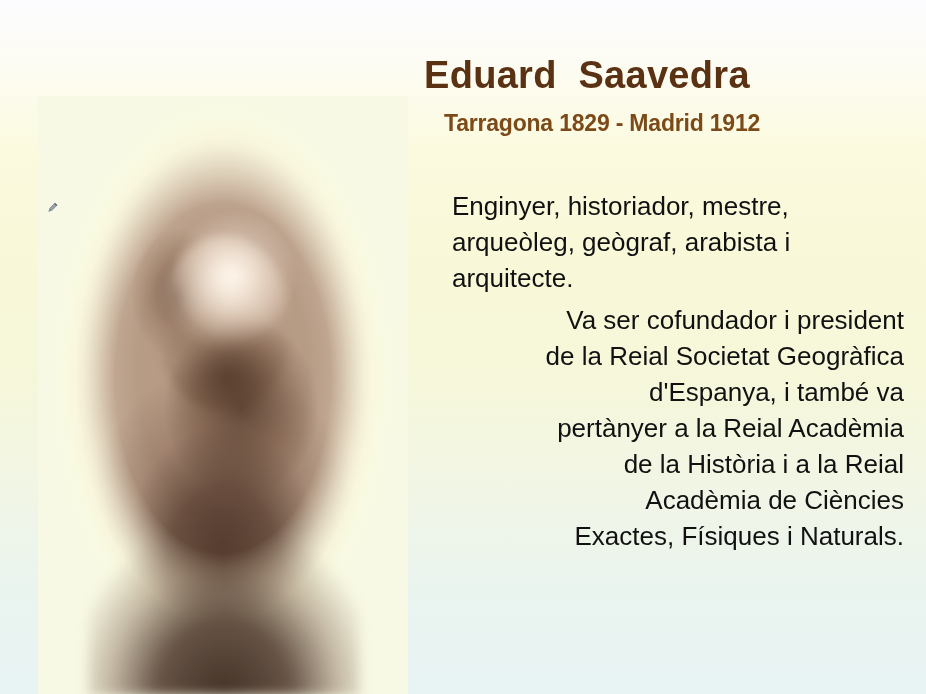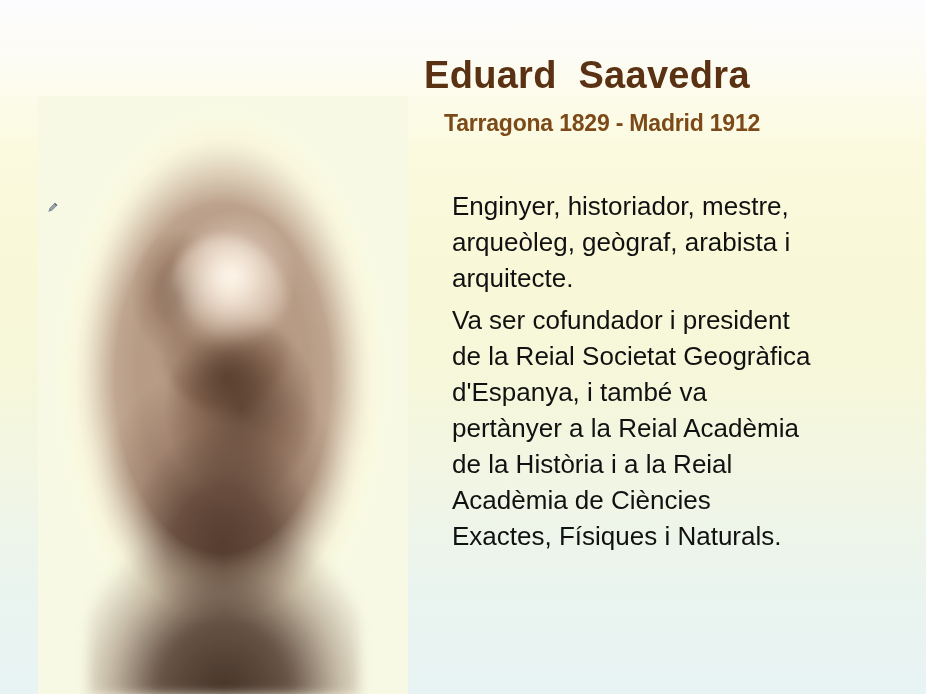--- a/index.html
+++ b/index.html
@@ -156,21 +156,21 @@
     position: absolute;
     left: 441px;
     width: 452px;
     font-size: 26px;
     line-height: 36px;
     color: #111111;
     white-space: pre-line;
     margin-left: 11px;
   }
   #para-1 { top: 188px; }
-  #para-2 { top: 302px; }
+  #para-2 { top: 302px; text-align: right; }
 </style>
 </head>
 <body>
 
 <div id="slide">
 
   <div id="portrait-wrap">
     <div id="portrait-photo"></div>
     <div id="portrait-figure"></div>
     <div id="portrait-head"></div>

